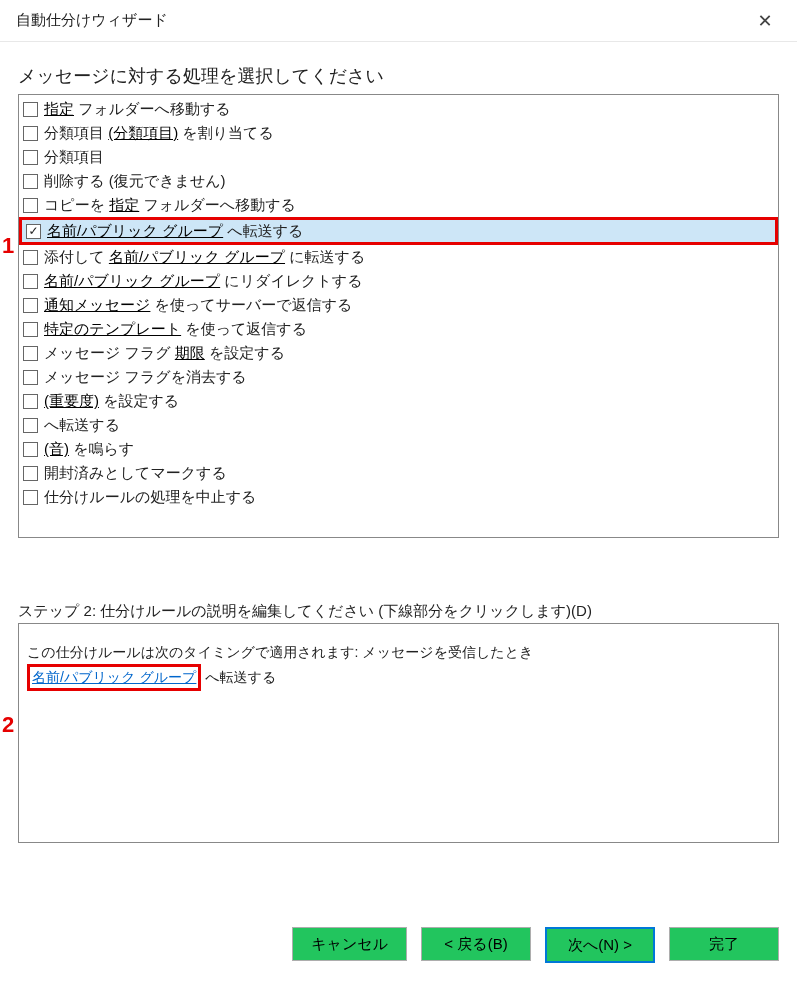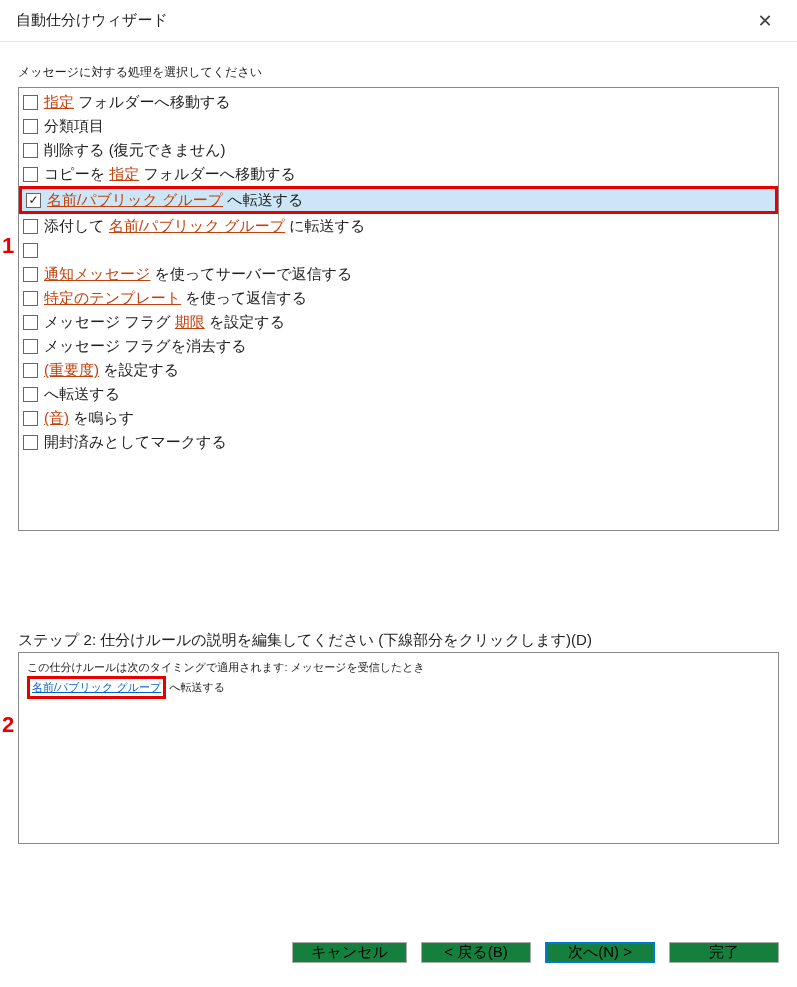--- a/index.html
+++ b/index.html
@@ -32,21 +32,21 @@
     cursor: pointer;
     font-size: 18px;
     color: #444;
     font-weight: 300;
     font-family: Arial, sans-serif;
   }
   .content {
     padding: 22px 18px 0 18px;
   }
   .instruction {
-    font-size: 12px;
+    font-size: 18px;
     margin-bottom: 6px;
   }
   .step-label {
     font-size: 15px;
     margin-bottom: 2px;
   }
   .action-list {
     border: 1px solid #888;
     height: 444px;
     padding: 2px 0;
@@ -82,42 +82,42 @@
     justify-content: center;
     background: #fff;
   }
   .row-check.checked::after {
     content: "✓";
     font-size: 12px;
     line-height: 12px;
     color: #222;
   }
   .action-row span.link {
-    color: #c2410c;
+    color: #000000;
     text-decoration: underline;
     cursor: pointer;
   }
   .action-text { white-space: nowrap; }
   .marker {
     position: absolute;
     color: #e60000;
     font-weight: bold;
     font-size: 22px;
     font-family: Arial, sans-serif;
     z-index: 10;
   }
   .marker1 { top: 233px; left: 2px; }
   .marker2 { top: 712px; left: 2px; }
 
-  .step2-section { margin-top: 100px; }
+  .step2-section { margin-top: 64px; }
   .desc-box {
     border: 1px solid #888;
-    height: 192px;
-    padding: 6px 8px;
-    font-size: 11px;
+    height: 220px;
+    padding: 18px 8px;
+    font-size: 14px;
     line-height: 1.55;
     position: relative;
   }
   .desc-link-box {
     border: 3px solid #e60000;
     padding: 0 2px;
     display: inline-block;
   }
   .desc-link-box .link {
     color: #0066cc;
@@ -127,23 +127,23 @@
   .button-bar {
     position: absolute;
     bottom: 24px;
     right: 18px;
     display: flex;
     gap: 14px;
   }
   .btn {
     height: 21px;
     min-width: 110px;
-    padding: 8px 18px;
+    padding: 16px 18px;
     border: 1px solid #adadad;
-    background: #15803d;
+    background: #22c55e;
     font-size: 15px;
     font-family: inherit;
     cursor: pointer;
     display: flex;
     align-items: center;
     justify-content: center;
   }
   .btn.default {
     border: 2px solid #0078d7;
   }
@@ -161,40 +161,45 @@
 <div class="content">
   <div class="instruction">メッセージに対する処理を選択してください</div>
 
   <div class="action-list" id="action-list">
       <div class="action-row">
         <div class="row-check"></div>
         <span class="action-text"><span class="link">指定</span> フォルダーへ移動する</span>
       </div>
       <div class="action-row">
         <div class="row-check"></div>
+        <span class="action-text">分類項目 <span class="link">(分類項目)</span> を割り当てる</span>
+      </div>
+      <div class="action-row">
+        <div class="row-check"></div>
         <span class="action-text">分類項目</span>
       </div>
       <div class="action-row">
         <div class="row-check"></div>
         <span class="action-text">削除する (復元できません)</span>
       </div>
       <div class="action-row">
         <div class="row-check"></div>
         <span class="action-text">コピーを <span class="link">指定</span> フォルダーへ移動する</span>
       </div>
       <div class="action-row selected highlighted">
         <div class="row-check checked"></div>
         <span class="action-text"><span class="link">名前/パブリック グループ</span> へ転送する</span>
       </div>
       <div class="action-row">
         <div class="row-check"></div>
         <span class="action-text">添付して <span class="link">名前/パブリック グループ</span> に転送する</span>
       </div>
       <div class="action-row">
         <div class="row-check"></div>
+        <span class="action-text"><span class="link">名前/パブリック グループ</span> にリダイレクトする</span>
       </div>
       <div class="action-row">
         <div class="row-check"></div>
         <span class="action-text"><span class="link">通知メッセージ</span> を使ってサーバーで返信する</span>
       </div>
       <div class="action-row">
         <div class="row-check"></div>
         <span class="action-text"><span class="link">特定のテンプレート</span> を使って返信する</span>
       </div>
       <div class="action-row">
@@ -213,20 +218,24 @@
         <div class="row-check"></div>
         <span class="action-text">へ転送する</span>
       </div>
       <div class="action-row">
         <div class="row-check"></div>
         <span class="action-text"><span class="link">(音)</span> を鳴らす</span>
       </div>
       <div class="action-row">
         <div class="row-check"></div>
         <span class="action-text">開封済みとしてマークする</span>
+      </div>
+      <div class="action-row">
+        <div class="row-check"></div>
+        <span class="action-text">仕分けルールの処理を中止する</span>
       </div>
     </div>
 
   <div class="step2-section">
     <div class="step-label">ステップ 2: 仕分けルールの説明を編集してください (下線部分をクリックします)(D)</div>
     <div class="desc-box">
       <div>この仕分けルールは次のタイミングで適用されます: メッセージを受信したとき</div>
       <div>
         <span class="desc-link-box">
           <span class="link">名前/パブリック グループ</span>

